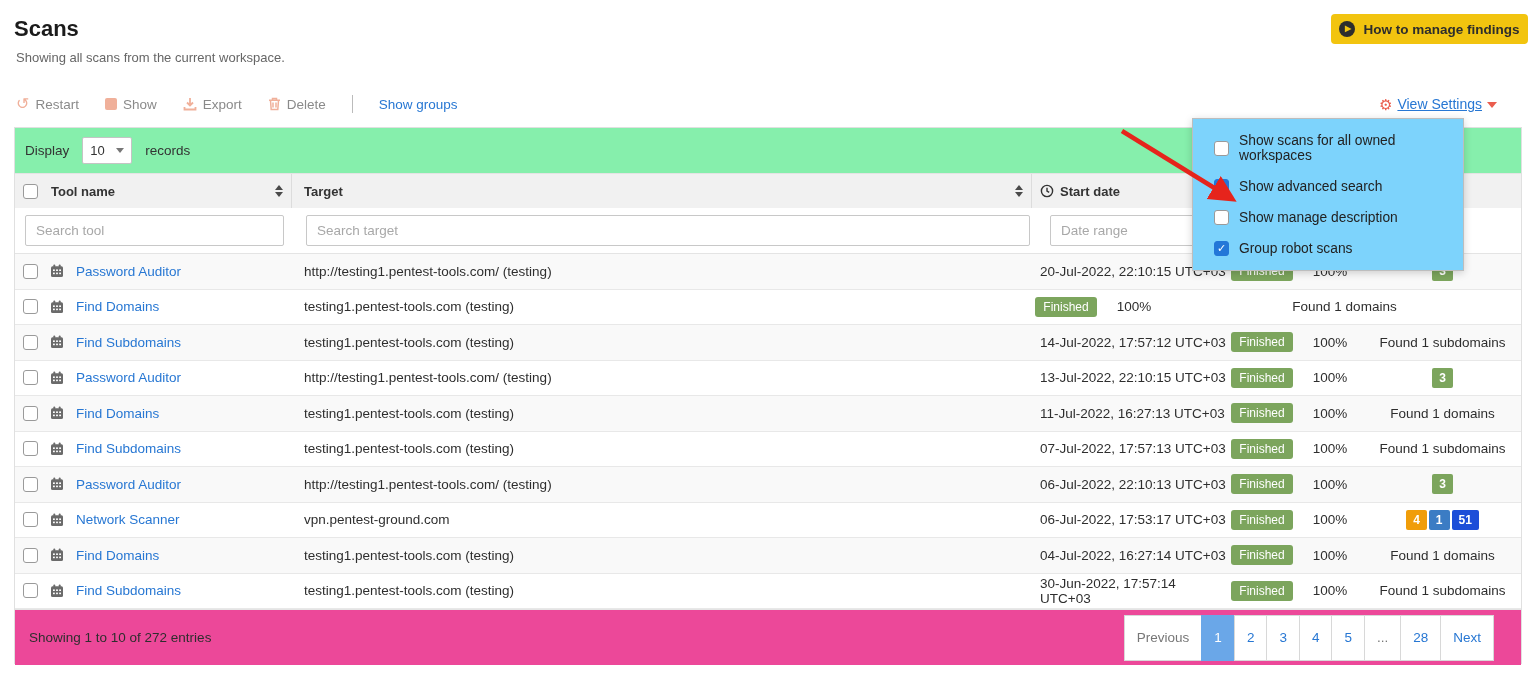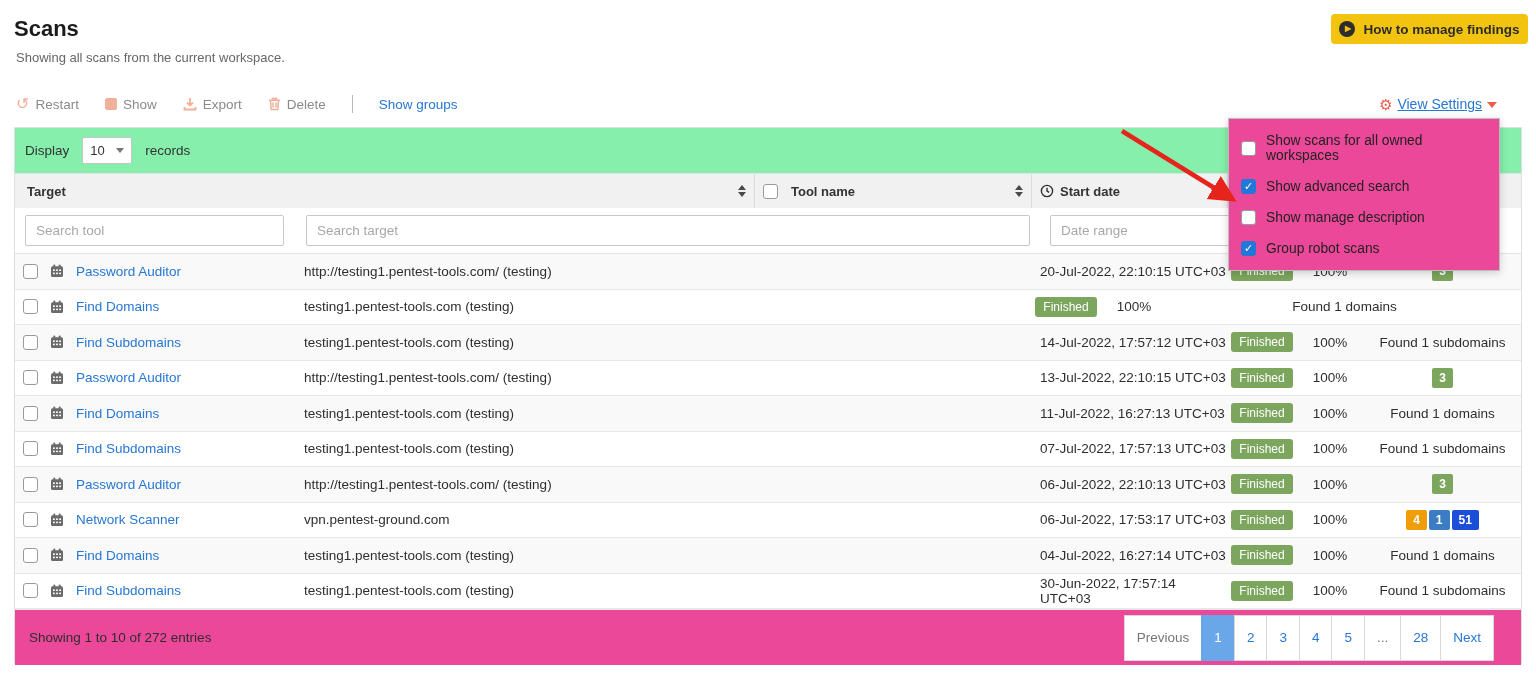--- a/index.html
+++ b/index.html
@@ -78,21 +78,21 @@
   
   .tfoot { height:56px; background:#ec4899; border-top:1px solid #e4e4e4; display:flex; align-items:center; justify-content:space-between; padding:0 27px 0 14px; }
   .foot-summary { font-size:13.5px; color:#2e2e2e; }
   .pagination { display:flex; }
   .pg { height:46px; min-width:33px; padding:0 12px; background:#fff; border:1px solid #d8d8d8; margin-left:-1px; display:flex; align-items:center; justify-content:center; font-size:13.5px; color:#2777d3; text-decoration:none; cursor:pointer; }
   .pg.prev { color:#777; }
   .pg.ellipsis { color:#777; }
   .pg.active { background:#6aa7e8; border-color:#6aa7e8; color:#fff; }
 
   
-  .vs-menu { position:absolute; left:1228px; top:118px; width:272px; background:#ec4899; border:1px solid #bdbdbd; box-shadow:0 2px 8px rgba(0,0,0,.18); z-index:40; padding:6px 0; }
+  .vs-menu { position:absolute; left:1192px; top:118px; width:272px; background:#7dd3fc; border:1px solid #bdbdbd; box-shadow:0 2px 8px rgba(0,0,0,.18); z-index:40; padding:6px 9px; }
   .vs-item { display:flex; align-items:center; gap:10px; padding:8px 12px; font-size:13.8px; color:#222; cursor:pointer; }
 
   
   .arrow-overlay { position:absolute; left:1095px; top:115px; z-index:50; pointer-events:none; }
 </style>
 </head>
 <body>
 
 <h1 class="page-title">Scans</h1>
 <div class="page-subtitle">Showing all scans from the current workspace.</div>
@@ -141,30 +141,30 @@
   <div class="display-band">
     <span>Display</span>
     <div class="page-size-select">
       <span>10</span>
       <span class="select-chevron"></span>
     </div>
     <span>records</span>
   </div>
 
   <div class="thead">
-    <div class="th c2">
-      <span style="padding-left:4px;">Target</span>
+    <div class="th c1">
+      <span class="cb" style="margin-right:13px;"></span>
+      <span>Tool name</span>
       <span class="sort-icon">
           <i class="sort-up"></i>
           <i class="sort-down"></i>
         </span>
     </div>
-    <div class="th c1">
-      <span class="cb" style="margin-right:13px;"></span>
-      <span>Tool name</span>
+    <div class="th c2">
+      <span style="padding-left:4px;">Target</span>
       <span class="sort-icon">
           <i class="sort-up"></i>
           <i class="sort-down"></i>
         </span>
     </div>
     <div class="th c3">
       <svg class="clock-icon" width="14" height="14" viewBox="0 0 14 14" style="margin-right:6px;">
           <circle cx="7" cy="7" r="5.6" stroke="#333" stroke-width="1.4" fill="none"></circle>
           <path d="M7 3.8V7l2.2 1.4" stroke="#333" stroke-width="1.4" fill="none"></path>
         </svg>

